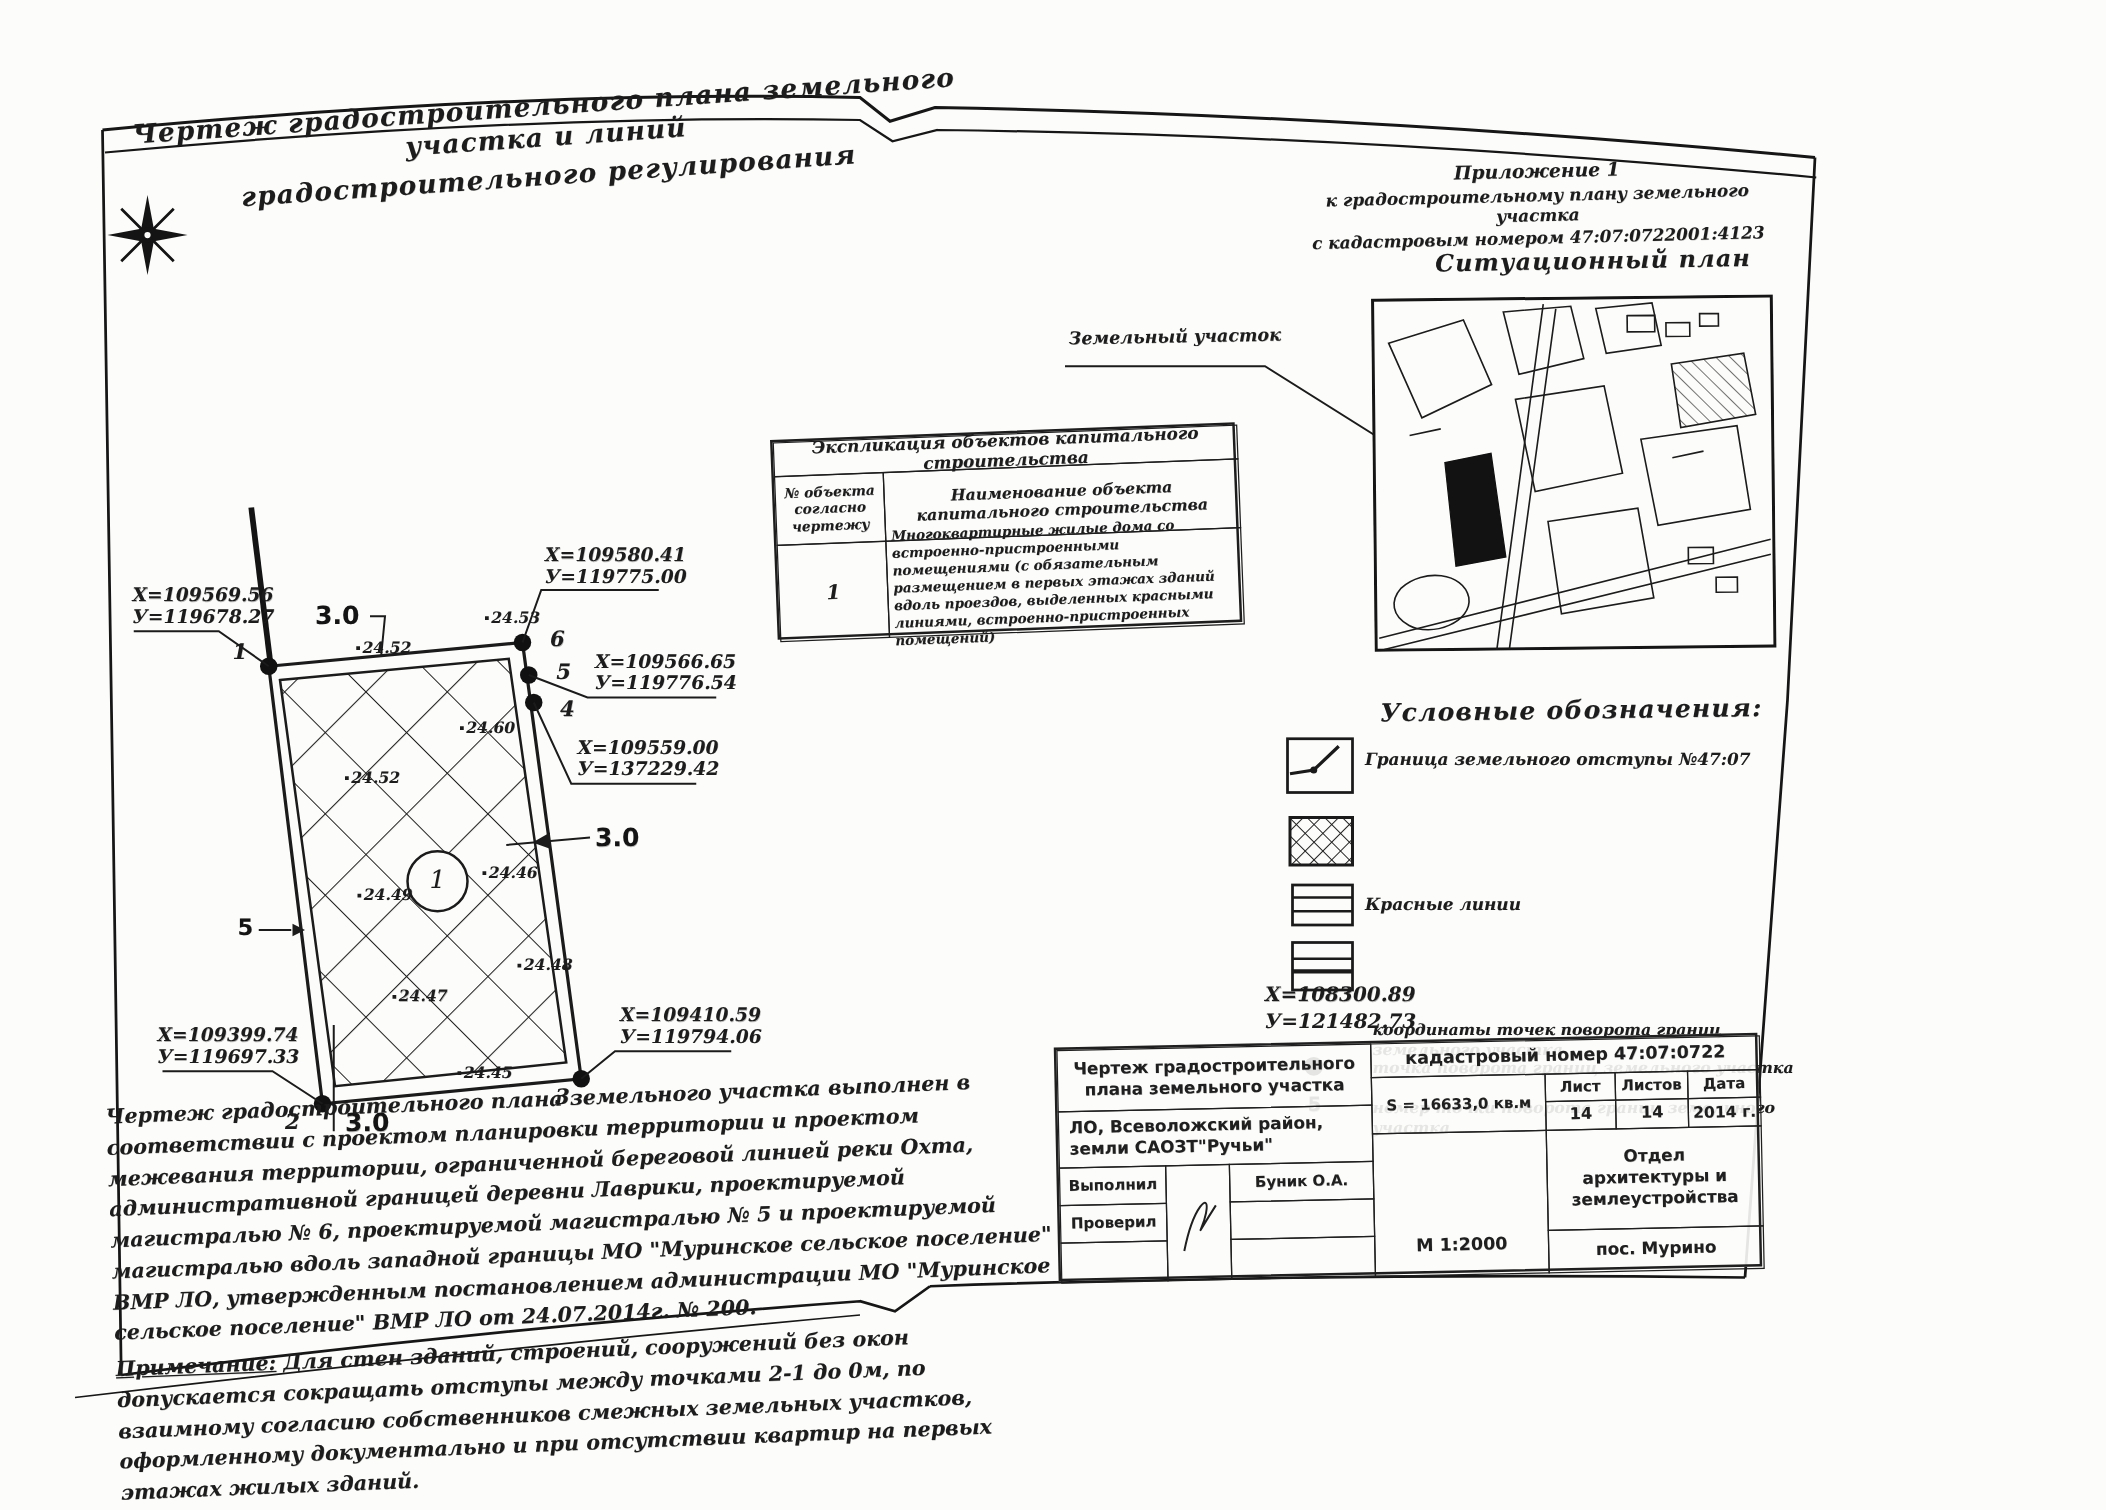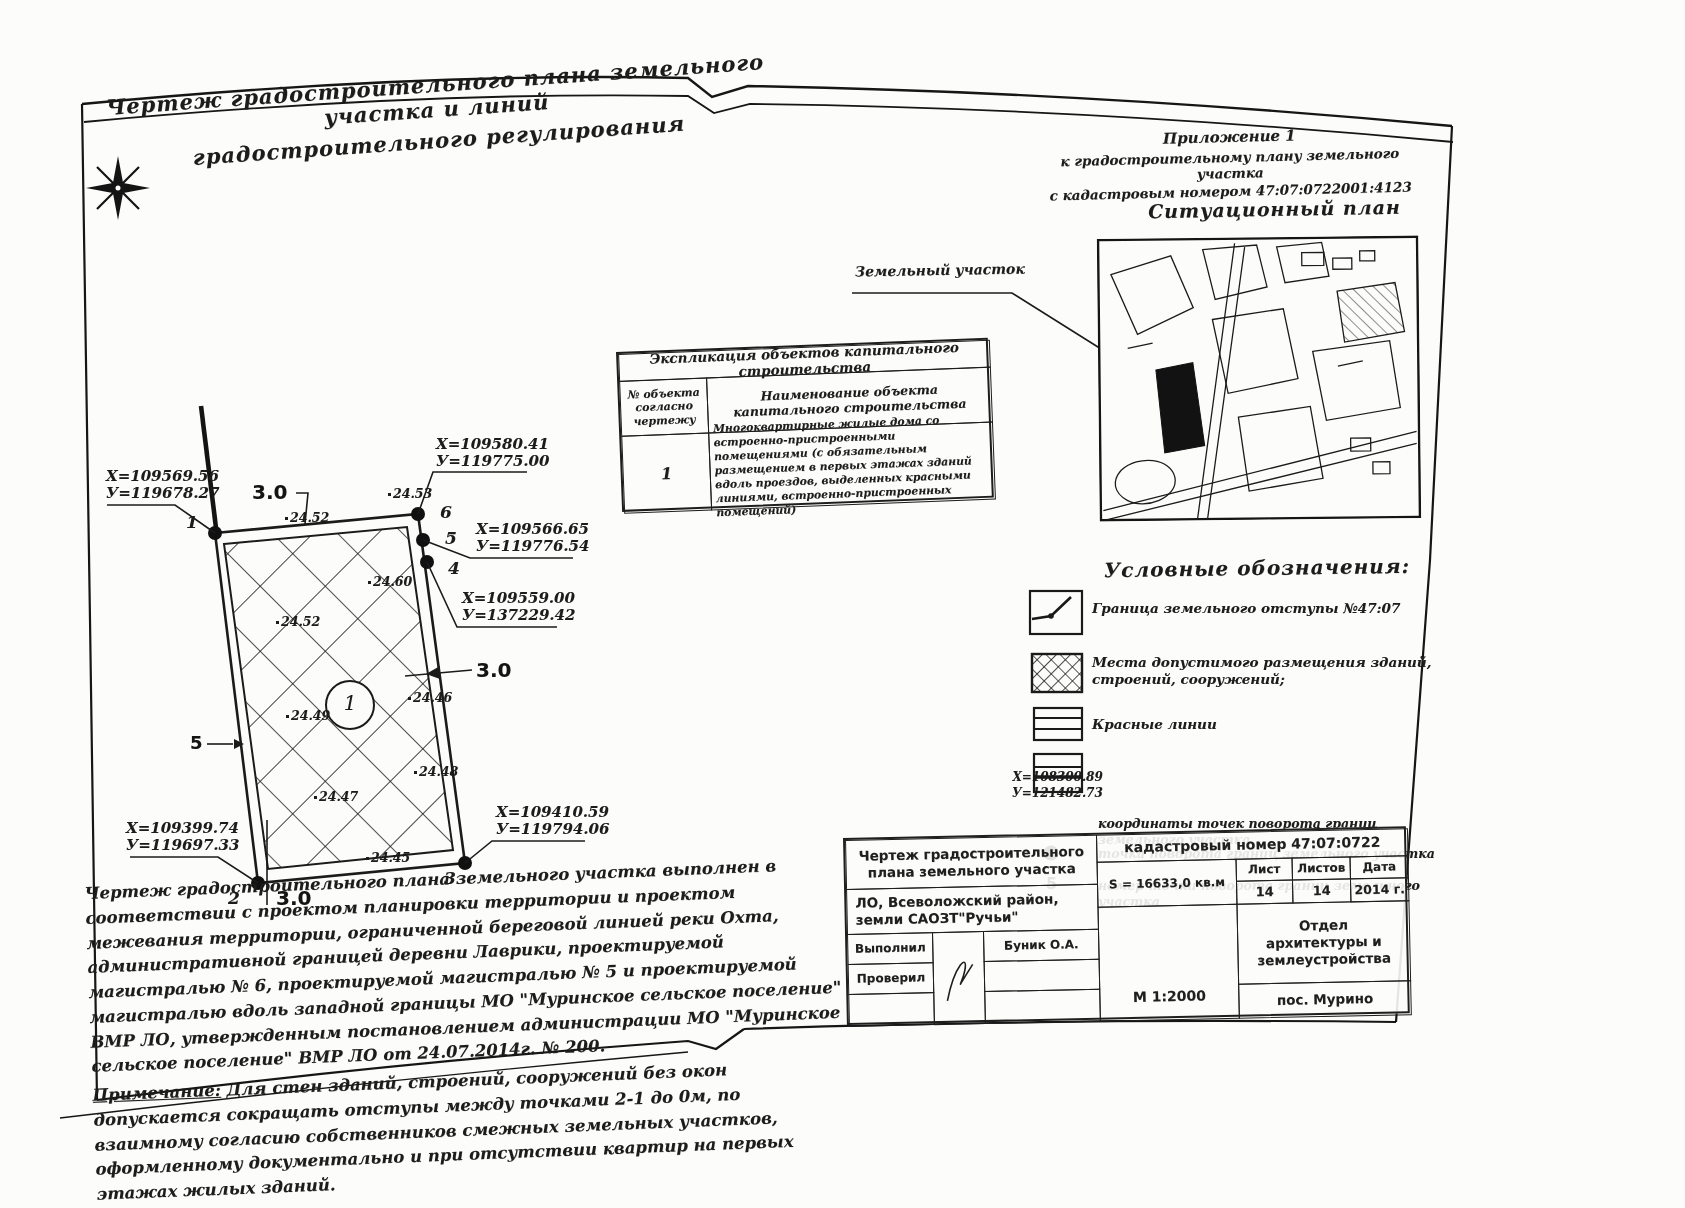--- a/index.html
+++ b/index.html
@@ -173,21 +173,21 @@
   <div class="abs ptnum" style="left:445px;top:528px;">5</div>
   <div class="abs ptnum" style="left:440px;top:502px;">6</div>
 
   <div class="abs" style="left:338px;top:691px;width:24px;font-size:20px;text-align:center;font-style:italic;">1</div>
 
   <div class="abs elev" style="left:285px;top:510px;">24.52</div>
   <div class="abs elev" style="left:388px;top:486px;">24.53</div>
   <div class="abs elev" style="left:368px;top:574px;">24.60</div>
   <div class="abs elev" style="left:276px;top:614px;">24.52</div>
   <div class="abs elev" style="left:286px;top:708px;">24.49</div>
-  <div class="abs elev" style="left:408px;top:690px;font-style:italic;">24.46</div>
+  <div class="abs elev" style="left:386px;top:690px;font-style:italic;">24.46</div>
   <div class="abs elev" style="left:414px;top:764px;">24.48</div>
   <div class="abs elev" style="left:314px;top:789px;">24.47</div>
   <div class="abs elev" style="left:366px;top:850px;">24.45</div>
 
   <div class="abs dim" style="left:252px;top:480px;font-size:20px;">3.0</div>
   <div class="abs dim" style="left:476px;top:658px;font-size:20px;">3.0</div>
   <div class="abs dim" style="left:276px;top:886px;font-size:20px;">3.0</div>
   <div class="abs dim" style="left:190px;top:732px;font-size:18px;">5</div>
 
   <div class="abs it" style="left:1104px;top:556px;font-size:20px;letter-spacing:1px;transform:rotate(-0.8deg);">Условные обозначения:</div>
@@ -195,35 +195,34 @@
   <svg class="abs" style="left:1028px;top:588px;" width="58" height="50">
     <rect x="2" y="3" width="52" height="43" fill="none" stroke="#1a1a1a" stroke-width="2.2"></rect>
     <path d="M4,31 L23,28 L43,9" fill="none" stroke="#1a1a1a" stroke-width="2.6"></path>
     <circle cx="23" cy="28" r="2.8" fill="#1a1a1a"></circle>
   </svg>
   <div class="abs legend-label" style="left:1092px;top:600px;width:330px;">Граница земельного отступы   №47:07</div>
 
   <svg class="abs" style="left:1030px;top:652px;" width="56" height="44">
     <rect x="2" y="2" width="50" height="38" fill="url(#legxhatch)" stroke="#1a1a1a" stroke-width="2.4"></rect>
   </svg>
-  <div class="abs legend-label" style="left:1092px;top:654px;width:340px;">Места допустимого размещения зданий, строений, сооружений;</div>
 
   <svg class="abs" style="left:1032px;top:706px;" width="54" height="38">
     <rect x="2" y="2" width="48" height="32" fill="none" stroke="#1a1a1a" stroke-width="2.2"></rect>
     <path d="M2,12 H50 M2,23 H50" stroke="#1a1a1a" stroke-width="2"></path>
   </svg>
   <div class="abs legend-label" style="left:1092px;top:716px;width:330px;">Красные линии</div>
 
   <svg class="abs" style="left:1032px;top:752px;" width="54" height="44">
     <rect x="2" y="2" width="48" height="38" fill="none" stroke="#1a1a1a" stroke-width="2.2"></rect>
     <path d="M2,15 H50" stroke="#1a1a1a" stroke-width="2"></path>
     <path d="M2,25 H50" stroke="#1a1a1a" stroke-width="3.4"></path>
   </svg>
 
-  <div class="abs it" style="left:1012px;top:770px;font-size:12px;line-height:1.3;text-align:right;">
+  <div class="abs it" style="left:1012px;top:786px;font-size:16px;line-height:1.3;">
     <div>X=108300.89</div>
     <div>У=121482.73</div>
   </div>
   <div class="abs legend-label" style="left:1098px;top:816px;width:340px;font-size:12.5px;">координаты точек поворота границ земельного участка</div>
 
   <svg class="abs" style="left:1042px;top:844px;" width="18" height="18">
     <circle cx="9" cy="9" r="7.5" fill="#111"></circle>
   </svg>
   <div class="abs legend-label" style="left:1098px;top:846px;width:340px;font-size:12.5px;">точка поворота границ земельного участка</div>
 

